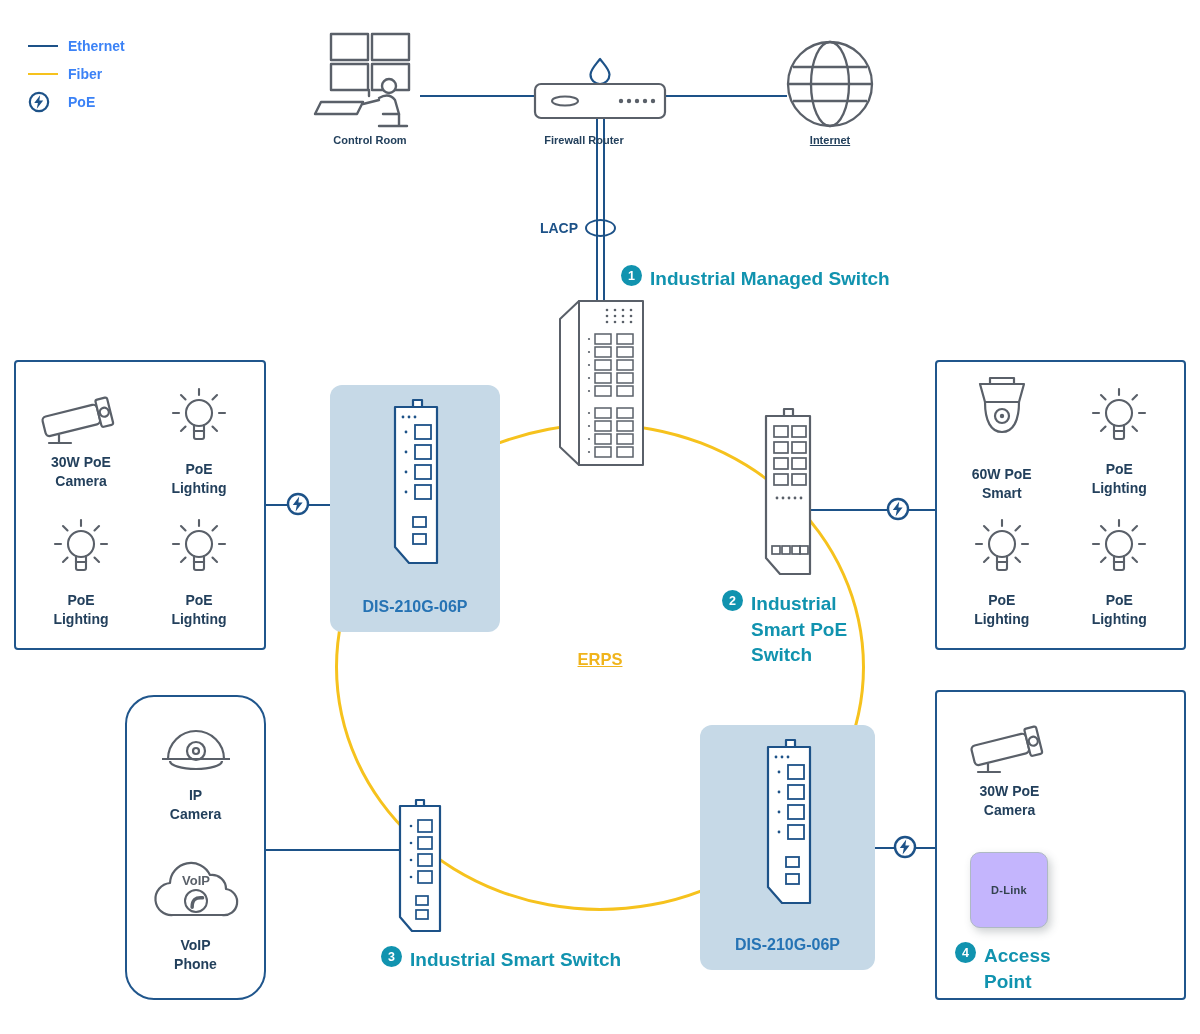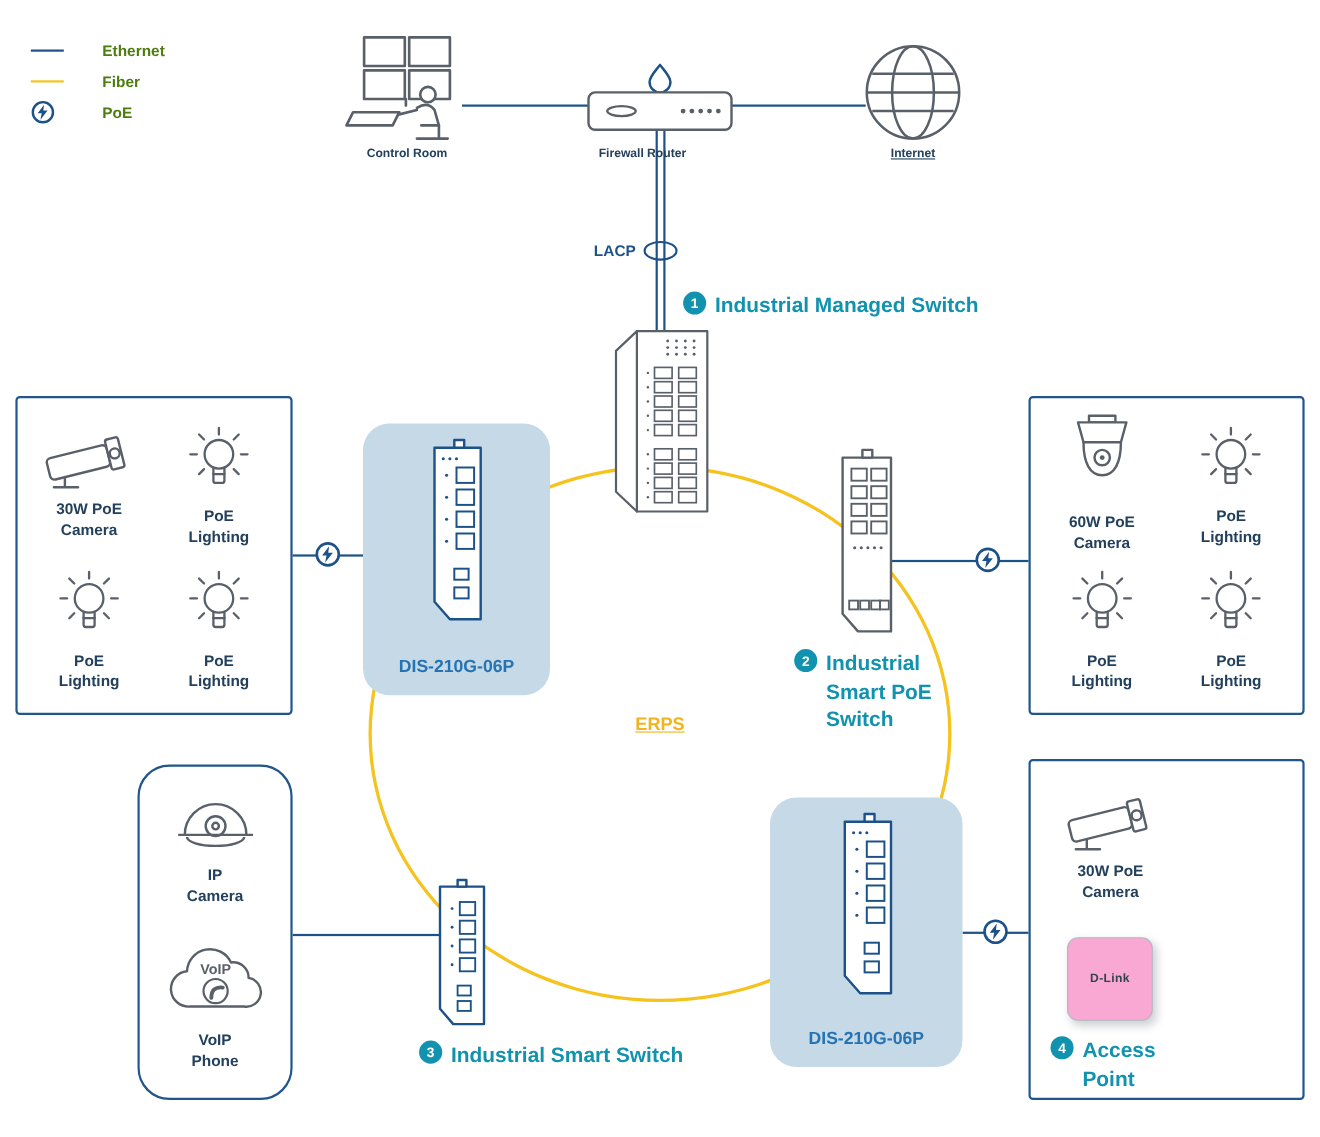--- a/index.html
+++ b/index.html
@@ -9,35 +9,35 @@
   .vline{position:absolute;width:2px;background:#1d5288;}
   .node-label{position:absolute;width:160px;color:#23405c;font-weight:700;font-size:11px;text-align:center;}
   .dev-label{color:#23405c;font-weight:700;font-size:14px;text-align:center;line-height:1.35;white-space:pre-line;margin-top:5px;}
   .badge{width:21px;height:21px;border-radius:50%;background:#1193af;color:#fff;font-size:12.5px;font-weight:700;display:flex;align-items:center;justify-content:center;flex:none;}
   .annot{position:absolute;display:flex;gap:8px;align-items:flex-start;}
   .annot .txt{color:#1193af;font-weight:700;font-size:19px;line-height:1.35;white-space:pre-line;padding-top:1px;}
   .ring{position:absolute;left:335px;top:423px;width:530px;height:488px;border:3px solid #f6c21d;border-radius:50%;}
   .erps{position:absolute;left:560px;top:650px;width:80px;text-align:center;color:#f0b41c;font-weight:700;font-size:16.5px;text-decoration:underline;}
   .lacp-label{position:absolute;left:522px;top:220px;width:56px;text-align:right;color:#1d5288;font-weight:700;font-size:14px;}
   .lacp-ellipse{position:absolute;left:585px;top:219px;width:31px;height:18px;border:2px solid #1d5288;border-radius:50%;}
-  .hl-box{position:absolute;background:#c6d9e7;border-radius:24px;display:flex;flex-direction:column;align-items:center;padding:12px 10px 16px;}
+  .hl-box{position:absolute;background:#c6d9e7;border-radius:12px;display:flex;flex-direction:column;align-items:center;padding:12px 10px 16px;}
   .model{margin-top:auto;color:#2673b4;font-weight:700;font-size:16px;}
   .group-box{position:absolute;background:#fff;border:2px solid #20568c;border-radius:4px;}
   .grid2{display:grid;grid-template-columns:1fr 1fr;grid-template-rows:1fr 1fr;width:100%;height:100%;padding:12px 6px;}
   .cell{display:flex;flex-direction:column;align-items:center;justify-content:center;}
   .col-box{display:flex;flex-direction:column;align-items:center;justify-content:space-evenly;border-radius:29px;}
   .poe-badge{position:absolute;width:24px;height:24px;}
   .legend{position:absolute;left:28px;top:32px;}
   .legend-row{display:flex;align-items:center;height:28px;gap:10px;}
   .lkey{width:30px;display:flex;justify-content:flex-start;align-items:center;}
   .lswatch{width:30px;height:2px;}
   .sw-eth{background:#1d5288;}
   .sw-fib{background:#f6c21d;}
-  .legend-label{color:#4d7c0f;font-weight:700;font-size:14px;margin-left:25px;}
-  .ap{position:absolute;width:78px;height:76px;background:#f9a8d4;border:1px solid #aeb9c3;border-radius:10px;box-shadow:3px 4px 8px rgba(60,70,80,.25);display:flex;align-items:center;justify-content:center;color:#33424f;font-weight:700;font-size:11px;letter-spacing:.3px;}
+  .legend-label{color:#3b82f6;font-weight:700;font-size:14px;}
+  .ap{position:absolute;width:78px;height:76px;background:#c4b5fd;border:1px solid #aeb9c3;border-radius:10px;box-shadow:3px 4px 8px rgba(60,70,80,.25);display:flex;align-items:center;justify-content:center;color:#33424f;font-weight:700;font-size:11px;letter-spacing:.3px;}
   svg{display:block;}
 </style>
 </head>
 <body>
 
 <div class="canvas">
 
   <div class="ring"></div>
 
   <div class="hline" style="left:420px;top:95px;width:115px;"></div>
@@ -253,21 +253,21 @@
         <svg width="80" height="84" viewBox="0 0 80 84">
           <g fill="#fff" stroke="#5a6069" stroke-width="2.2" stroke-linejoin="round">
             <rect x="28" y="2" width="24" height="6"></rect>
             <path d="M18 8 H62 L57 26 H23 Z"></path>
             <path d="M23 26 H57 C57 45 51 56 40 56 C29 56 23 45 23 26 Z"></path>
             <circle cx="40" cy="40" r="7" fill="none"></circle>
             <circle cx="40" cy="40" r="2.2" fill="#5a6069" stroke="none"></circle>
           </g>
         </svg>
         <div class="dev-label">60W PoE
-Camera</div>
+Smart</div>
       </div>
       <div class="cell">
         <svg width="62" height="74" viewBox="0 0 62 74">
           <g fill="none" stroke="#5a6069" stroke-width="2.1" stroke-linecap="round">
             <circle cx="31" cy="32" r="13"></circle>
             <path d="M26 44 V50 M36 44 V50"></path>
             <path d="M26 50 H36 V56 Q36 58 34 58 H28 Q26 58 26 56 Z"></path>
             <path d="M31 8 V14"></path>
               <path d="M13 14 L17.5 18.5"></path>
               <path d="M49 14 L44.5 18.5"></path>

